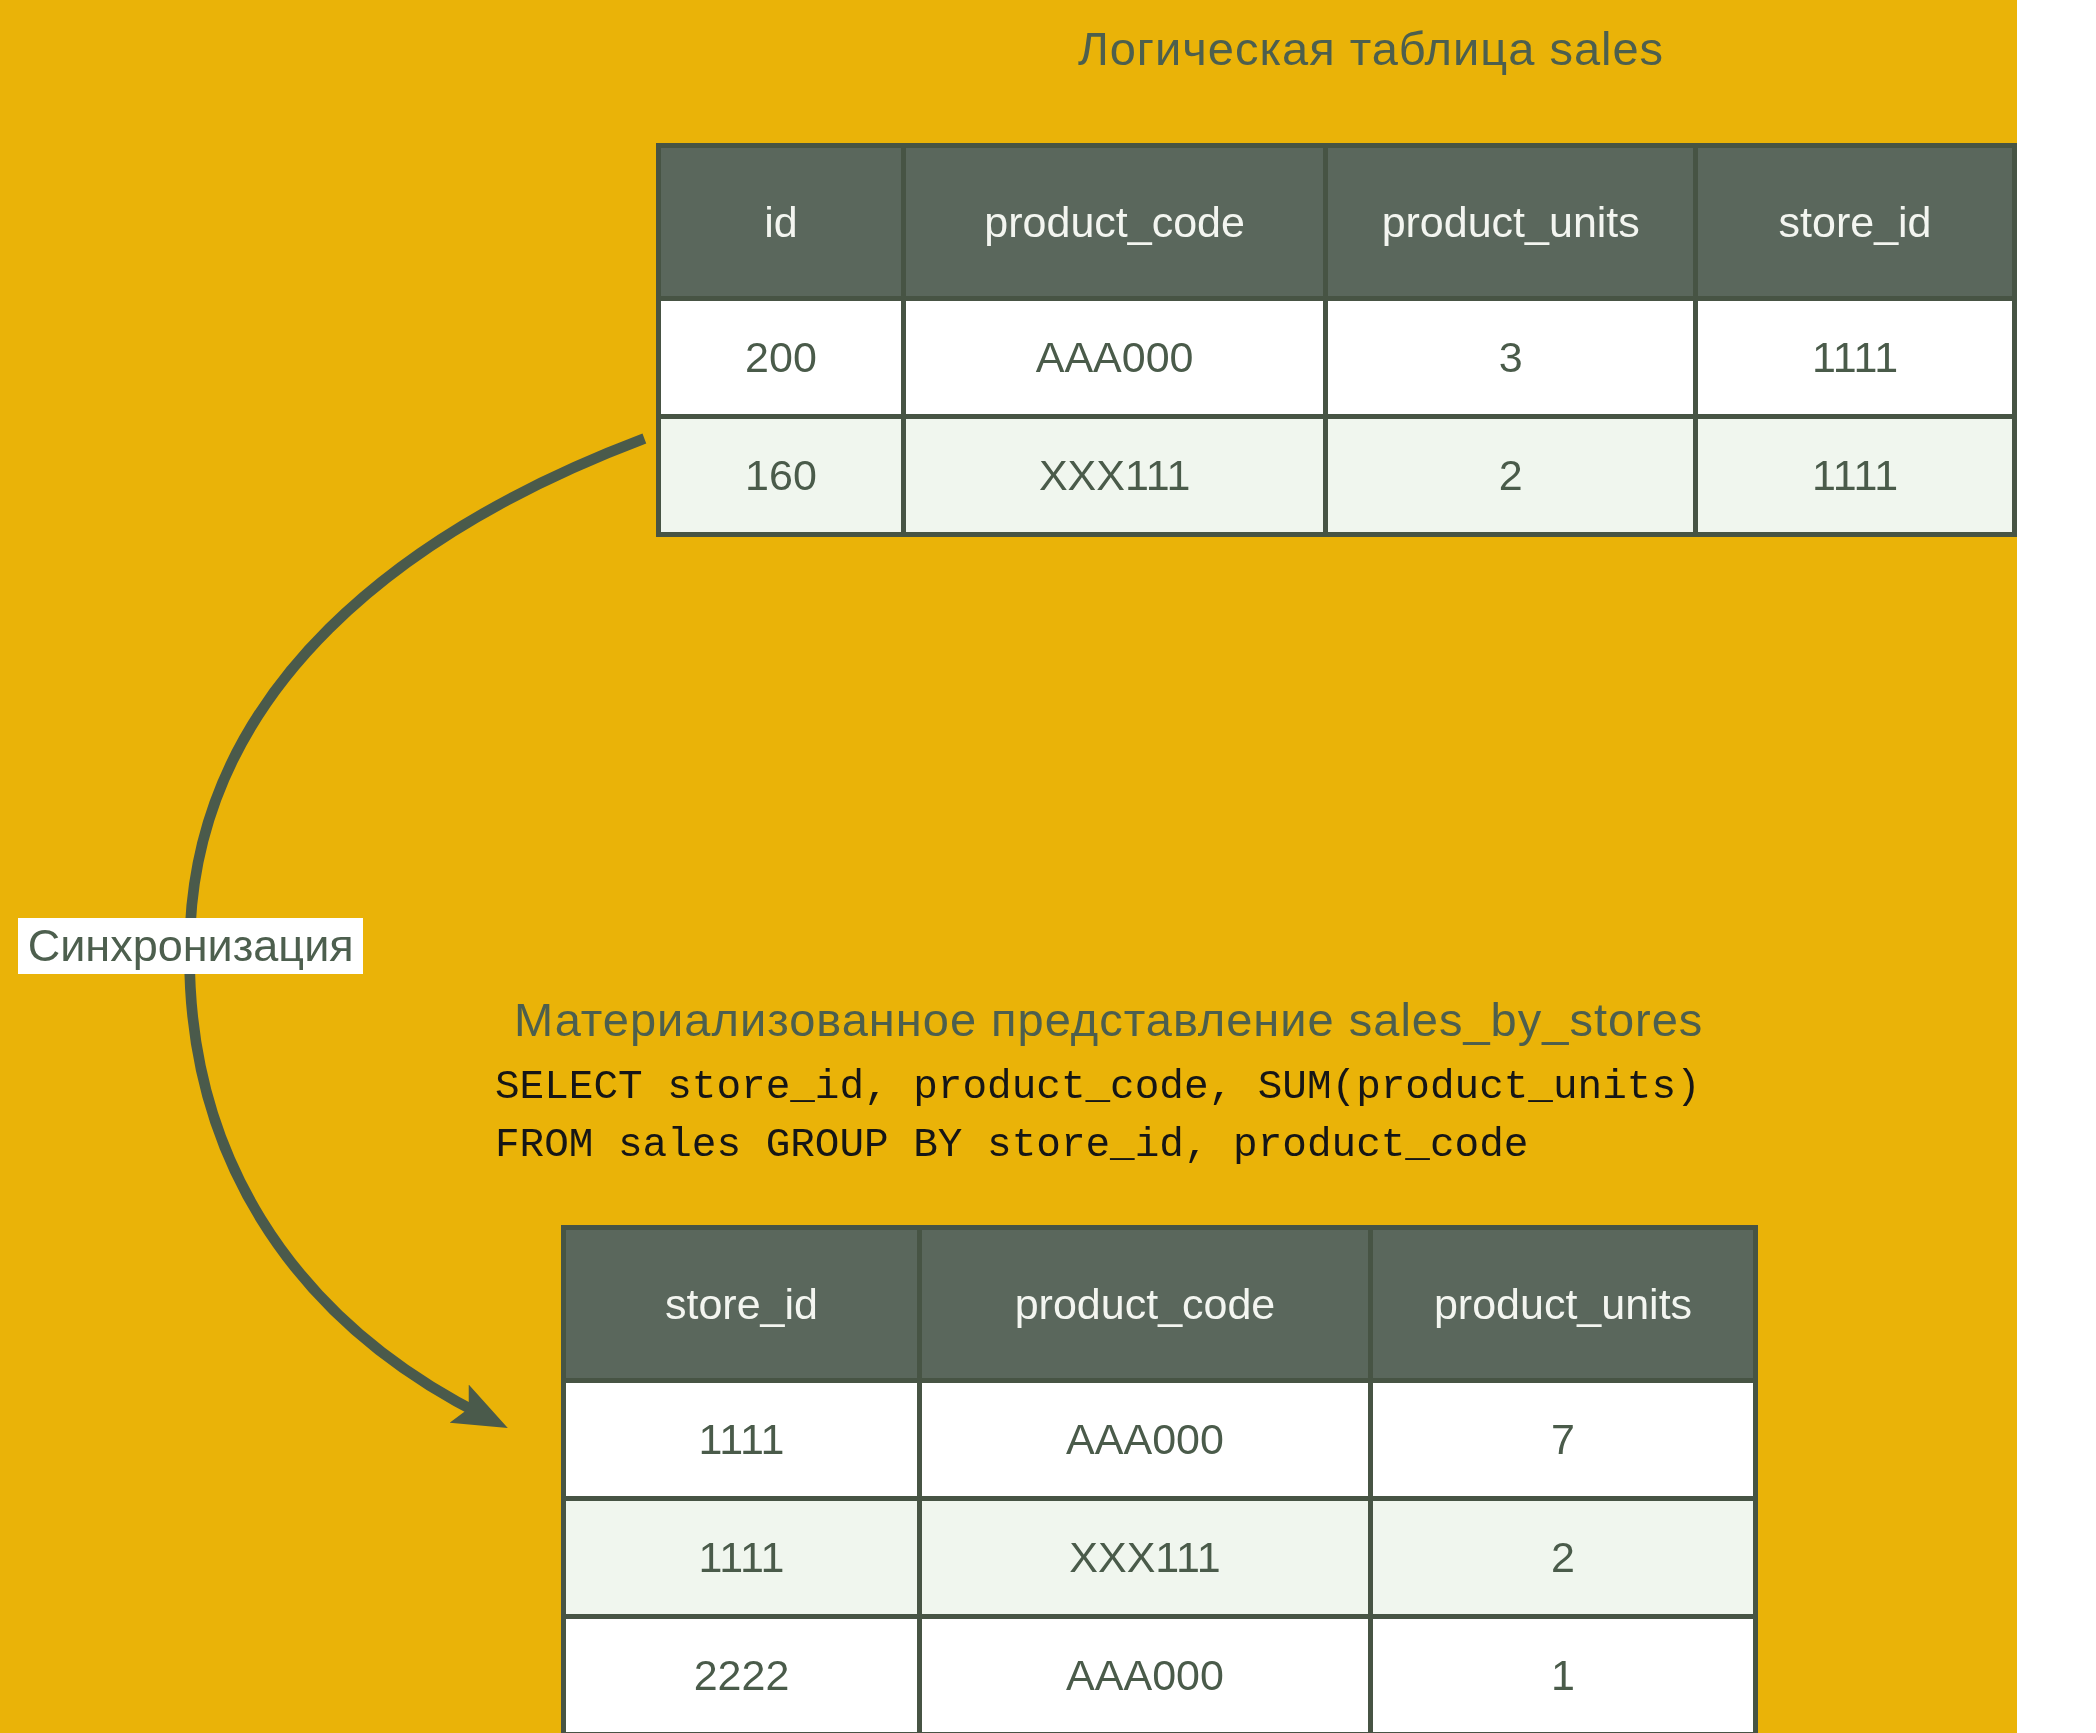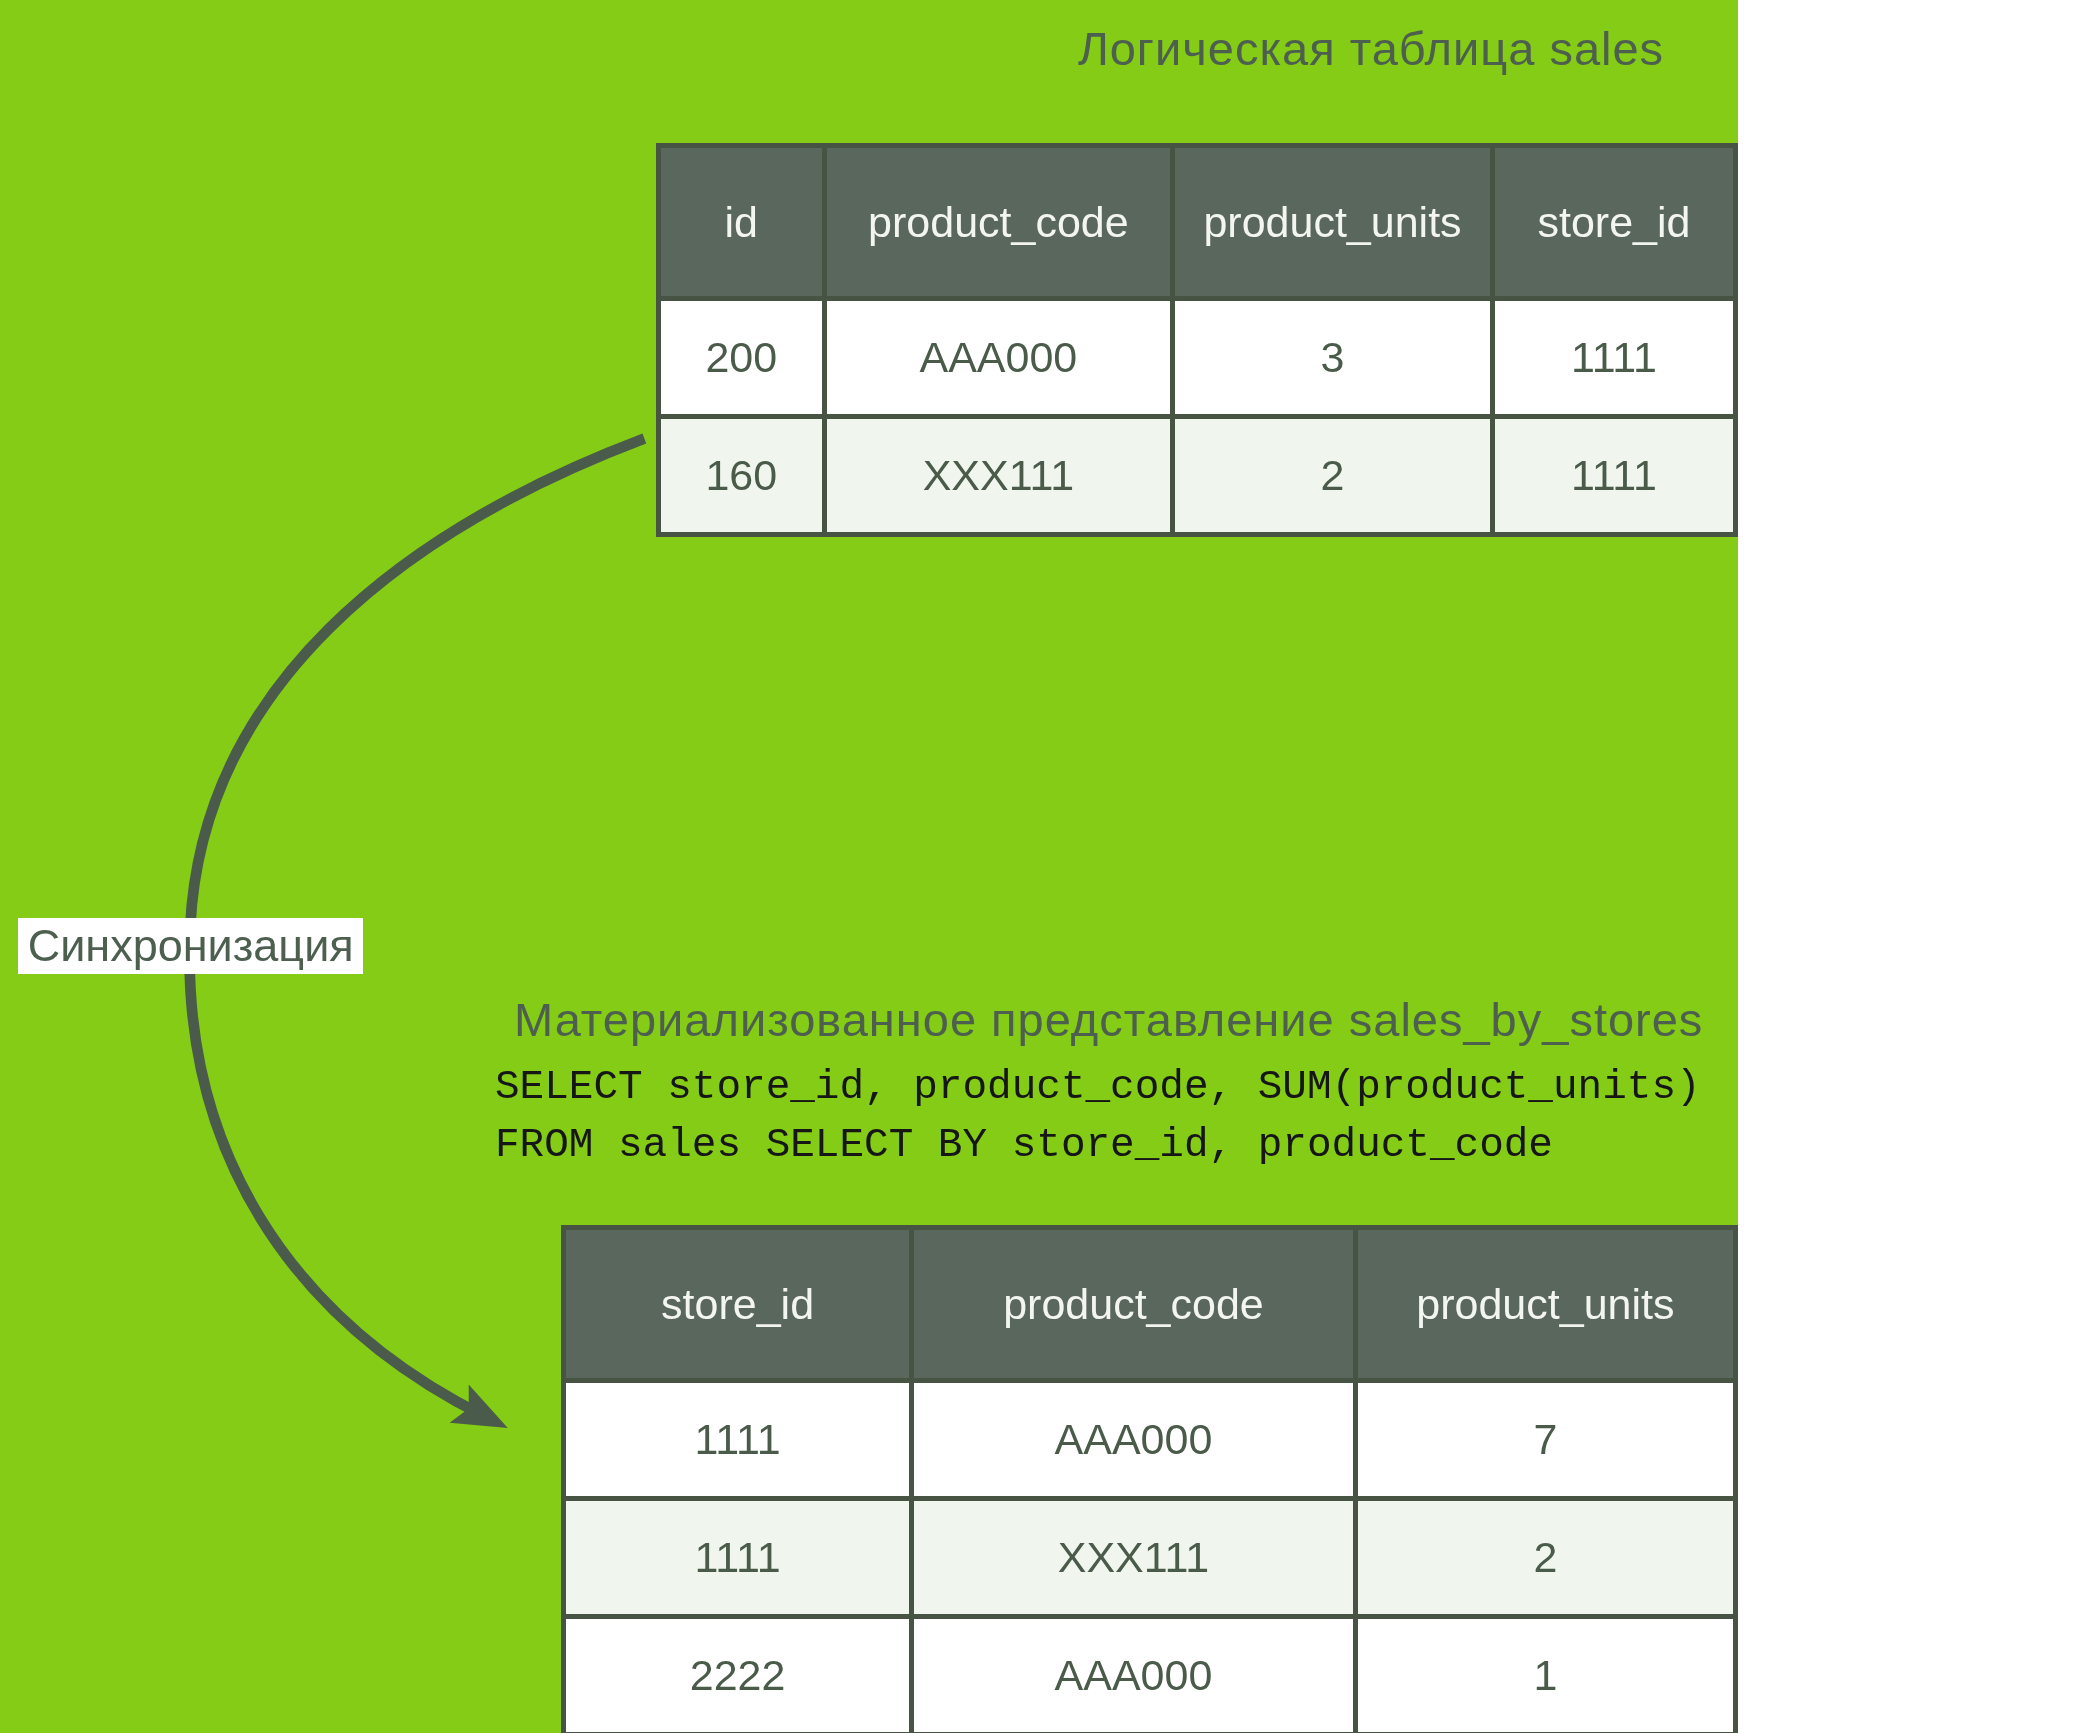--- a/index.html
+++ b/index.html
@@ -1,18 +1,18 @@
 <!DOCTYPE html>
 <html><head>
 <meta charset="utf-8">
 <style>
   html,body { margin:0; padding:0; background:#ffffff; }
   #page {
-    position:relative; width:1738px; height:1733px;
-    background:#84cc16; overflow:hidden;
+    position:relative; width:2017px; height:1733px;
+    background:#eab308; overflow:hidden;
     font-family:"Liberation Sans", sans-serif;
   }
   .title {
     position:absolute; color:#4d5f4e; font-size:47px; letter-spacing:1px;
     white-space:nowrap;
   }
   #top-title { left:656px; top:21.3px; width:1430px; text-align:center; }
   #bottom-title { left:514px; top:992px; }
   #sync-label {
     position:absolute; left:18px; top:918px; z-index:3;
@@ -85,21 +85,21 @@
       </marker>
     </defs>
     <path d="M 664 452 C 410 548, 208 710, 196 955 C 185 1185, 300 1360, 500 1460" fill="none" stroke="#4a5a4b" stroke-width="11" marker-end="url(#arrowhead)"></path>
   </svg>
 
   <div id="sync-label">Синхронизация</div>
 
   <div id="bottom-title" class="title">Материализованное представление sales_by_stores</div>
 
   <div id="sql-block"><span>SELECT store_id, product_code, SUM(product_units)</span>
-<span>FROM sales SELECT BY store_id, product_code</span></div>
+<span>FROM sales GROUP BY store_id, product_code</span></div>
 
   <table id="mv-table" class="tbl">
     <colgroup>
       <col style="width:356px">
         <col style="width:451px">
         <col style="width:385px">
     </colgroup>
     <tbody>
         <tr>
       <th>store_id</th>

